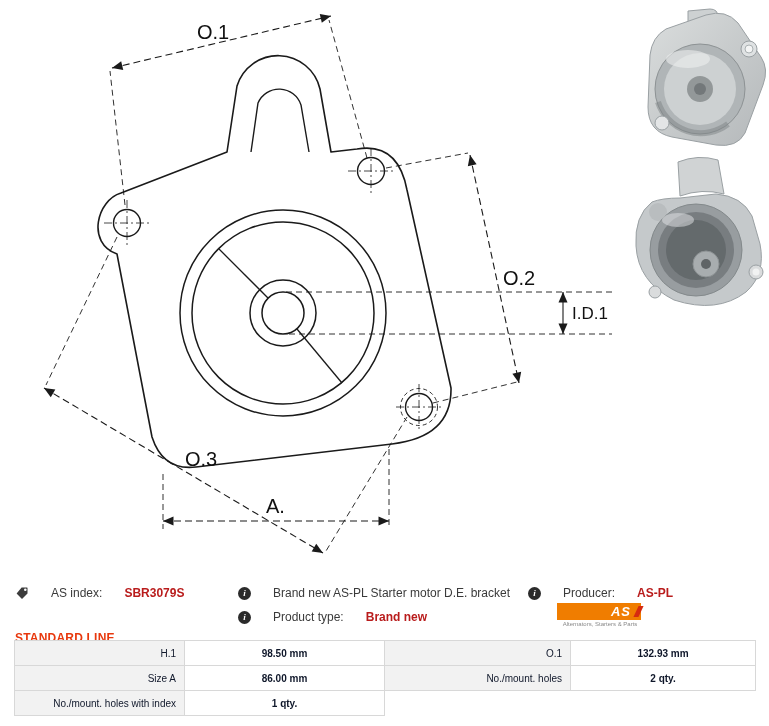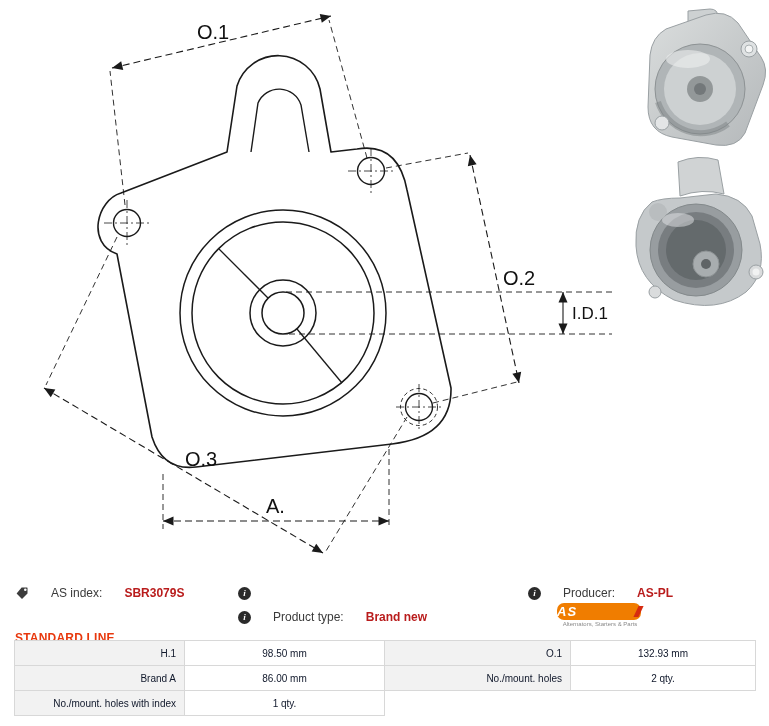--- a/index.html
+++ b/index.html
@@ -30,31 +30,31 @@
              font-size:12px;color:#3a3a3a;white-space:nowrap;height:16px;}
   .info-line b{color:#b91c1c;}
   .info-icon{flex:0 0 auto;width:13px;height:13px;border-radius:50%;background:#2b2b2b;color:#fff;
              font-size:9px;line-height:13px;text-align:center;font-weight:bold;font-style:italic;
              font-family:"Liberation Serif",serif;}
   .standard-text{color:#e8380d;font-weight:bold;letter-spacing:.2px;}
 
   
   #logo{position:absolute;left:557px;top:603px;width:86px;}
   .logo-box{width:84px;height:17px;background:#f07d00;color:#fff;display:flex;align-items:center;
-            justify-content:space-between;font-style:italic;font-weight:bold;font-size:13px;letter-spacing:1px;border-radius:7px;}
+            justify-content:flex-end;font-style:italic;font-weight:bold;font-size:13px;letter-spacing:1px;}
   .logo-slash{display:inline-block;width:5px;height:11px;background:#d62b10;
               transform:skewX(-25deg);margin-left:5px;}
   .logo-tag{font-size:6px;color:#8a8a8a;text-align:center;margin-top:1px;line-height:7px;}
 
   
   #spec-table{position:absolute;left:14px;top:640px;width:741px;border-collapse:collapse;
               table-layout:fixed;font-size:10px;color:#0f172a;}
   #spec-table td{border:1px solid #d8d8d8;padding:3px 8px;height:18px;line-height:13px;}
   #spec-table .tl{background:#f2f2f2;text-align:right;}
-  #spec-table .tv{background:#fff;text-align:center;}
+  #spec-table .tv{background:#fff;text-align:center;font-weight:bold;}
   #spec-table .blank{border:none;background:#fff;}
 </style>
 </head>
 <body>
 
 <div id="page">
 
   <svg id="diagram" width="620" height="578" viewBox="0 0 620 578">
     <defs>
       <marker id="arr" markerUnits="userSpaceOnUse" markerWidth="12" markerHeight="10" viewBox="0 0 12 10" refX="11" refY="5" orient="auto-start-reverse">
@@ -159,20 +159,21 @@
   <div class="info-line" style="left:15px;top:609px;flex-direction:column;">
     <svg width="13" height="13" viewBox="0 0 13 13">
       <rect x="0.5" y="0.5" width="12" height="12" rx="2" fill="#e8380d"></rect>
       <path d="M3,6.8 L5.4,9.2 L10,3.6" stroke="#fff" stroke-width="1.8" fill="none"></path>
     </svg>
     <span class="standard-text">STANDARD LINE</span>
   </div>
 
   <div class="info-line" style="left:238px;top:585px;">
     <span class="info-icon">i</span>
+    <span>Brand new AS-PL Starter motor D.E. bracket</span>
   </div>
 
   <div class="info-line" style="left:238px;top:609px;">
     <span class="info-icon">i</span>
     <span>Product type:</span>
     <b>Brand new</b>
   </div>
 
   <div class="info-line" style="left:528px;top:585px;">
     <span class="info-icon">i</span>
@@ -196,21 +197,21 @@
         <col style="width:185px">
     </colgroup>
     <tbody>
         <tr>
       <td class="tl">H.1</td>
       <td class="tv">98.50 mm</td>
       <td class="tl">O.1</td>
       <td class="tv">132.93 mm</td>
     </tr>
     <tr>
-      <td class="tl">Brand A</td>
+      <td class="tl">Size A</td>
       <td class="tv">86.00 mm</td>
       <td class="tl">No./mount. holes</td>
       <td class="tv">2 qty.</td>
     </tr>
     <tr>
       <td class="tl">No./mount. holes with index</td>
       <td class="tv">1 qty.</td>
       <td class="blank"></td>
       <td class="blank"></td>
     </tr>

